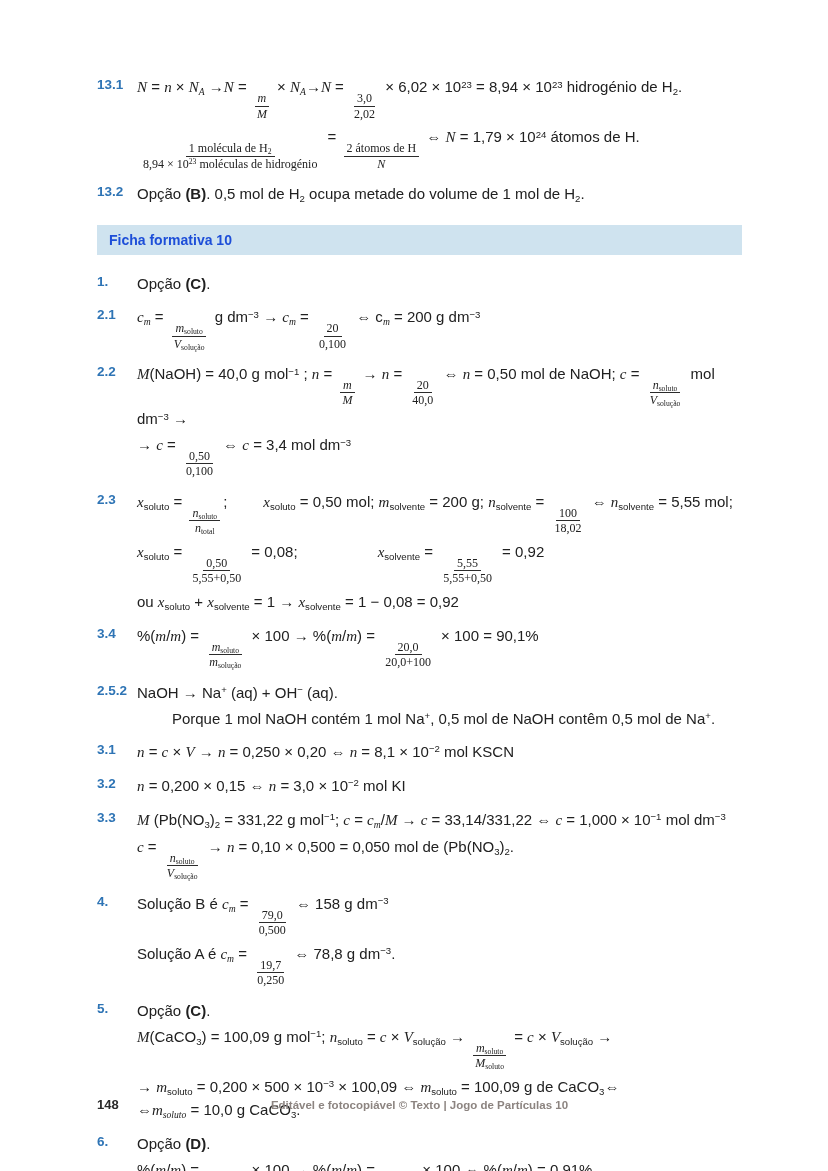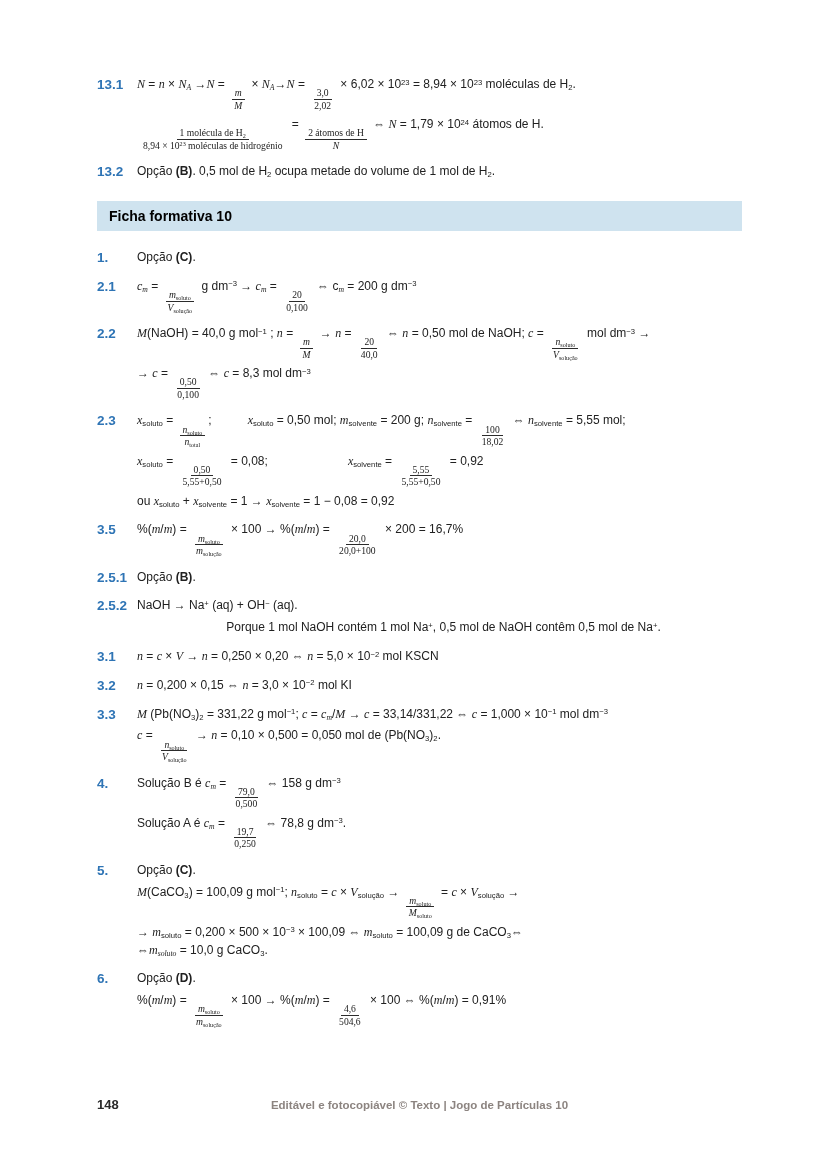--- a/index.html
+++ b/index.html
@@ -14,39 +14,39 @@
     font-family:"Liberation Sans",sans-serif;color:var(--ink);
     overflow:hidden;
   }
   .content{position:absolute;left:97px;top:76px;width:645px;}
   .item{display:flex;margin-bottom:7px;}
   .inum{
     color:var(--accent);font-weight:bold;min-width:36px;flex:none;
     font-size:13.5px;line-height:1.35;padding-right:4px;
   }
   .ilines{flex:1;min-width:0;}
-  .line{font-size:12px;line-height:1.4;margin:0 0 5px 0;}
+  .line{font-size:15px;line-height:1.4;margin:0 0 5px 0;}
   .line.tight{margin-bottom:1px;}
   .line.ind{padding-left:8px;text-align:center;}
   .mv{font-family:"Liberation Serif",serif;font-style:italic;}
   strong{font-weight:bold;}
   sub{font-size:0.64em;vertical-align:-0.28em;line-height:0;}
   sub.subi{font-style:italic;font-family:"Liberation Serif",serif;}
   sup{font-size:0.64em;vertical-align:0.45em;line-height:0;margin-top:24px;}
   .frac{
     display:inline-flex;flex-direction:column;align-items:center;
     vertical-align:-0.85em;margin:0 3px;font-size:0.8em;line-height:1.2;
     font-family:"Liberation Serif",serif;
   }
   .fnum{border-bottom:1px solid #2b2b2b;padding:0 3px;white-space:nowrap;}
   .fden{padding:0 3px;white-space:nowrap;}
   .h-gap{display:inline-block;}
   .banner{
     background:var(--banner-bg);
-    font-weight:bold;font-size:14px;color:#000000;
+    font-weight:bold;font-size:14px;color:#1d4ed8;
     padding:7px 12px;margin:16px 0 18px 0;
   }
   .footer{
     position:absolute;left:97px;top:1097px;width:645px;
     display:flex;align-items:baseline;
   }
   .pagenum{font-weight:bold;font-size:13px;color:#2b2b2b;flex:none;width:70px;}
   .footcenter{
     flex:1;text-align:center;color:var(--footer-gray);
     font-weight:bold;font-size:11.5px;
@@ -61,21 +61,21 @@
     <div id="pre-items">
         <div class="item">
           <span class="inum">13.1</span>
           <div class="ilines">
             <div class="line"><span class="mv">N</span><span> = </span><span class="mv">n</span><span> × </span><span class="mv">N</span><sub class="subi">A</sub><span> →</span><span class="mv">N</span><span> = </span><span class="frac">
                 <span class="fnum"><span class="mv">m</span></span>
                 <span class="fden"><span class="mv">M</span></span>
               </span><span> × </span><span class="mv">N</span><sub class="subi">A</sub><span>→</span><span class="mv">N</span><span> = </span><span class="frac">
                 <span class="fnum"><span>3,0</span></span>
                 <span class="fden"><span>2,02</span></span>
-              </span><span> × 6,02 × 10</span><sup>23</sup><span> = 8,94 × 10</span><sup>23</sup><span> moléculas de H</span><sub>2</sub><span>.</span></div>
+              </span><span> × 6,02 × 10</span><sup>23</sup><span> = 8,94 × 10</span><sup>23</sup><span> hidrogénio de H</span><sub>2</sub><span>.</span></div>
             <div class="line"><span class="frac">
                 <span class="fnum"><span>1 molécula de H</span><sub>2</sub></span>
                 <span class="fden"><span>8,94 × 10</span><sup>23</sup><span> moléculas de hidrogénio</span></span>
               </span><span> = </span><span class="frac">
                 <span class="fnum"><span>2 átomos de H</span></span>
                 <span class="fden"><span class="mv">N</span></span>
               </span><span> ⇔ </span><span class="mv">N</span><span> = 1,79 × 10</span><sup>24</sup><span> átomos de H.</span></div>
           </div>
         </div>
         <div class="item">
@@ -116,21 +116,21 @@
               </span><span> → </span><span class="mv">n</span><span> = </span><span class="frac">
                 <span class="fnum"><span>20</span></span>
                 <span class="fden"><span>40,0</span></span>
               </span><span> ⇔ </span><span class="mv">n</span><span> = 0,50 mol de NaOH; </span><span class="mv">c</span><span> = </span><span class="frac">
                 <span class="fnum"><span class="mv">n</span><sub>soluto</sub></span>
                 <span class="fden"><span class="mv">V</span><sub>solução</sub></span>
               </span><span> mol dm</span><sup>−3</sup><span> →</span></div>
             <div class="line"><span>→ </span><span class="mv">c</span><span> = </span><span class="frac">
                 <span class="fnum"><span>0,50</span></span>
                 <span class="fden"><span>0,100</span></span>
-              </span><span> ⇔ </span><span class="mv">c</span><span> = 8,3 mol dm</span><sup>−3</sup></div>
+              </span><span> ⇔ </span><span class="mv">c</span><span> = 3,4 mol dm</span><sup>−3</sup></div>
           </div>
         </div>
         <div class="item">
           <span class="inum">2.3</span>
           <div class="ilines">
             <div class="line"><span class="mv">x</span><sub>soluto</sub><span> = </span><span class="frac">
                 <span class="fnum"><span class="mv">n</span><sub>soluto</sub></span>
                 <span class="fden"><span class="mv">n</span><sub>total</sub></span>
               </span><span>;</span><span class="h-gap" style="width: 36px;"></span><span class="mv">x</span><sub>soluto</sub><span> = 0,50 mol; </span><span class="mv">m</span><sub>solvente</sub><span> = 200 g; </span><span class="mv">n</span><sub>solvente</sub><span> = </span><span class="frac">
                 <span class="fnum"><span>100</span></span>
@@ -140,48 +140,42 @@
                 <span class="fnum"><span>0,50</span></span>
                 <span class="fden"><span>5,55+0,50</span></span>
               </span><span> = 0,08;</span><span class="h-gap" style="width: 80px;"></span><span class="mv">x</span><sub>solvente</sub><span> = </span><span class="frac">
                 <span class="fnum"><span>5,55</span></span>
                 <span class="fden"><span>5,55+0,50</span></span>
               </span><span> = 0,92</span></div>
             <div class="line"><span>ou </span><span class="mv">x</span><sub>soluto</sub><span> + </span><span class="mv">x</span><sub>solvente</sub><span> = 1 → </span><span class="mv">x</span><sub>solvente</sub><span> = 1 − 0,08  =  0,92</span></div>
           </div>
         </div>
         <div class="item">
-          <span class="inum">3.5</span>
+          <span class="inum">3.4</span>
           <div class="ilines">
             <div class="line"><span>%(</span><span class="mv">m</span><span>/</span><span class="mv">m</span><span>) = </span><span class="frac">
                 <span class="fnum"><span class="mv">m</span><sub>soluto</sub></span>
                 <span class="fden"><span class="mv">m</span><sub>solução</sub></span>
               </span><span> × 100 → %(</span><span class="mv">m</span><span>/</span><span class="mv">m</span><span>) = </span><span class="frac">
                 <span class="fnum"><span>20,0</span></span>
                 <span class="fden"><span>20,0+100</span></span>
-              </span><span> × 200 = 16,7%</span></div>
-          </div>
-        </div>
-        <div class="item">
-          <span class="inum">2.5.1</span>
-          <div class="ilines">
-            <div class="line"><span>Opção </span><strong>(B)</strong><span>.</span></div>
+              </span><span> × 100 = 90,1%</span></div>
           </div>
         </div>
         <div class="item">
           <span class="inum">2.5.2</span>
           <div class="ilines">
             <div class="line"><span>NaOH → Na</span><sup>+</sup><span> (aq) + OH</span><sup>−</sup><span> (aq).</span></div>
             <div class="line ind"><span>Porque 1 mol NaOH contém 1 mol Na</span><sup>+</sup><span>, 0,5 mol de NaOH contêm 0,5 mol de Na</span><sup>+</sup><span>.</span></div>
           </div>
         </div>
         <div class="item">
           <span class="inum">3.1</span>
           <div class="ilines">
-            <div class="line"><span class="mv">n</span><span> = </span><span class="mv">c</span><span> × </span><span class="mv">V</span><span> → </span><span class="mv">n</span><span> = 0,250 × 0,20 ⇔ </span><span class="mv">n</span><span> = 5,0 × 10</span><sup>−2</sup><span> mol KSCN</span></div>
+            <div class="line"><span class="mv">n</span><span> = </span><span class="mv">c</span><span> × </span><span class="mv">V</span><span> → </span><span class="mv">n</span><span> = 0,250 × 0,20 ⇔ </span><span class="mv">n</span><span> = 8,1 × 10</span><sup>−2</sup><span> mol KSCN</span></div>
           </div>
         </div>
         <div class="item">
           <span class="inum">3.2</span>
           <div class="ilines">
             <div class="line"><span class="mv">n</span><span> = 0,200 × 0,15 ⇔ </span><span class="mv">n</span><span> = 3,0 × 10</span><sup>−2</sup><span> mol KI</span></div>
           </div>
         </div>
         <div class="item">
           <span class="inum">3.3</span>

